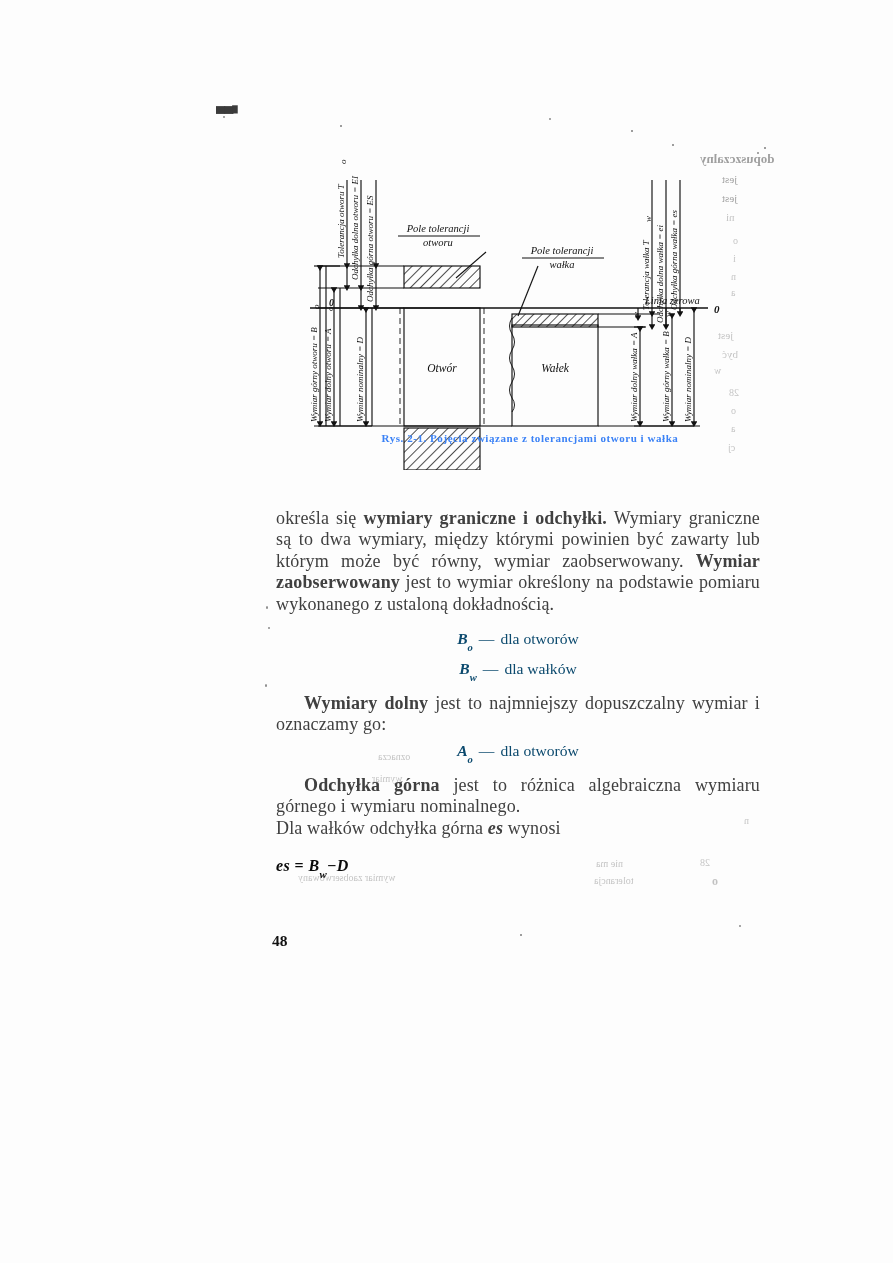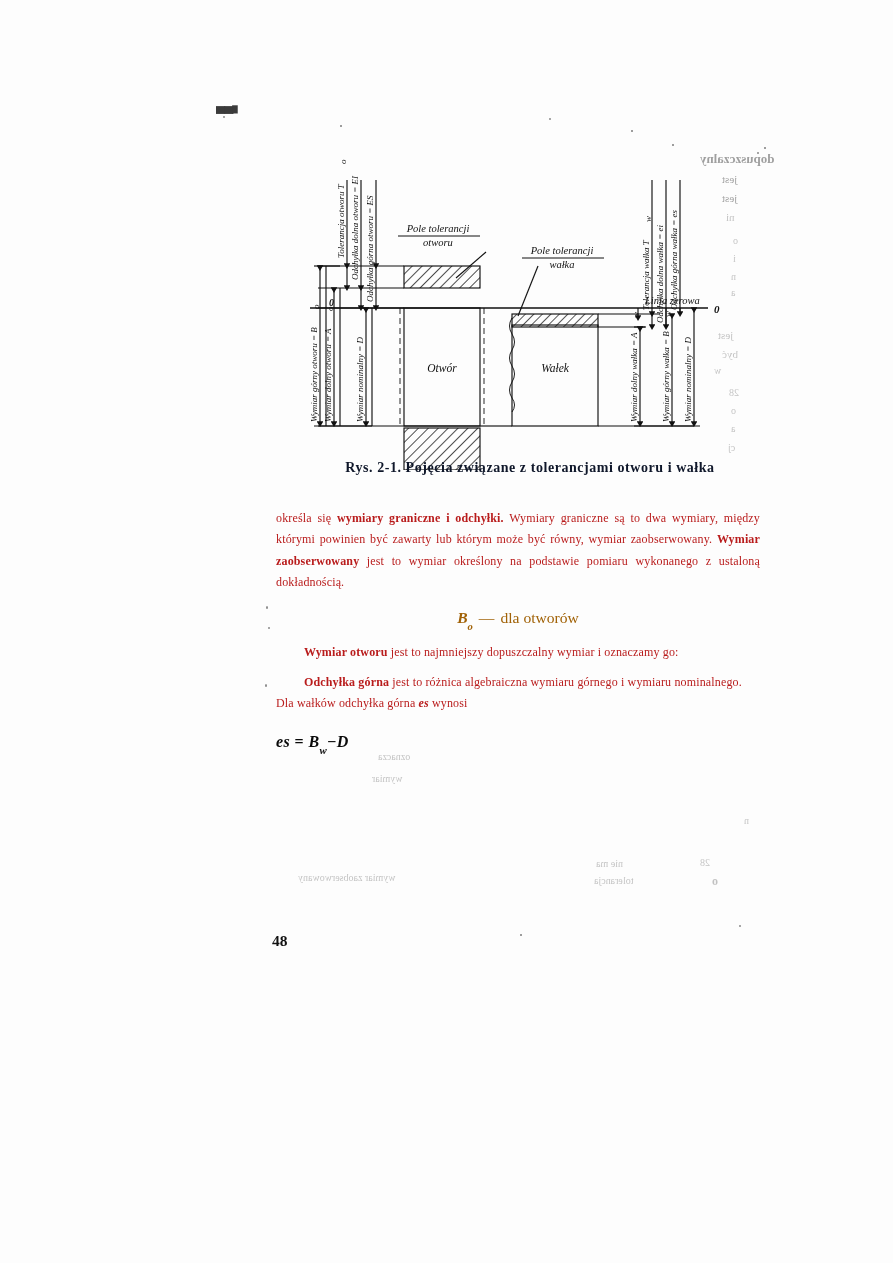--- a/index.html
+++ b/index.html
@@ -47,55 +47,55 @@
   
   .figure{
     position:absolute;
     left:300px;top:140px;
     width:450px;height:330px;
   }
   .fig-svg{position:absolute;left:0;top:0;}
 
   .caption{
     position:absolute;
-    left:300px;top:460px;
+    left:300px;top:432px;
     width:460px;
     text-align:center;
     font-family:"Liberation Serif",serif;
     font-weight:700;
-    font-size:14px;
+    font-size:11px;
     letter-spacing:.55px;
-    color:#0f172a;
+    color:#3b82f6;
   }
 
   
   .body-col{
     position:absolute;
     left:276px;top:508px;
     width:484px;
   }
   p.para{
     margin:0 0 0 0;
-    font-size:12px;
+    font-size:18px;
     line-height:21.4px;
     text-align:justify;
     text-justify:inter-word;
-    color:#b91c1c;
+    color:#404040;
     letter-spacing:.15px;
   }
   p.para.indent{text-indent:28px;}
   b{font-weight:700;}
   .gap{height:9px;}
 
   .formula{
     text-align:center;
     font-size:15.6px;
     line-height:30px;
     font-family:"Liberation Serif",serif;
-    color:#a16207;
+    color:#0c4a6e;
   }
   .formula .var{font-style:italic;font-weight:700;}
   .formula .dash{padding:0 6px;}
   sub{font-size:.68em;line-height:0;position:relative;bottom:-.28em;}
   .italic{font-style:italic;}
 
   .eq-line{
     text-align:left;
     font-size:16px;
     font-weight:700;
@@ -289,25 +289,31 @@
 
     <p class="para"><span>określa się </span><b>wymiary graniczne i odchyłki.</b><span> Wymiary graniczne są to dwa wymiary, między którymi powinien być zawarty lub którym może być równy, wymiar zaobserwowany. </span><b>Wymiar zaobserwowany</b><span> jest to wymiar określony na podstawie pomiaru wykonanego z ustaloną dokładnością.</span></p>
 
     <div class="gap"></div>
 
 
     <div class="formula">
       <span class="var"><span>B</span><sub>o</sub></span><span class="dash">—</span><span>dla otworów</span>
     </div>
 
+    <div class="formula">
+      <span class="var"><span>B</span><sub>w</sub></span><span class="dash">—</span><span>dla wałków</span>
+    </div>
 
     <div class="gap"></div>
 
-    <p class="para indent"><b>Wymiar otworu</b><span> jest to najmniejszy dopuszczalny wymiar i oznaczamy go:</span></p>
-
+    <p class="para indent"><b>Wymiary dolny</b><span> jest to najmniejszy dopuszczalny wymiar i oznaczamy go:</span></p>
+
+    <div class="formula">
+      <span class="var"><span>A</span><sub>o</sub></span><span class="dash">—</span><span>dla otworów</span>
+    </div>
 
 
     <div class="gap"></div>
 
     <p class="para indent"><b>Odchyłka górna</b><span> jest to różnica algebraiczna wymiaru górnego i wymiaru nominalnego.</span></p>
 
     <p class="para"><span>Dla wałków odchyłka górna </span><b class="italic">es</b><span> wynosi</span></p>
 
     <div class="eq-line">
       <span class="italic">es</span>

